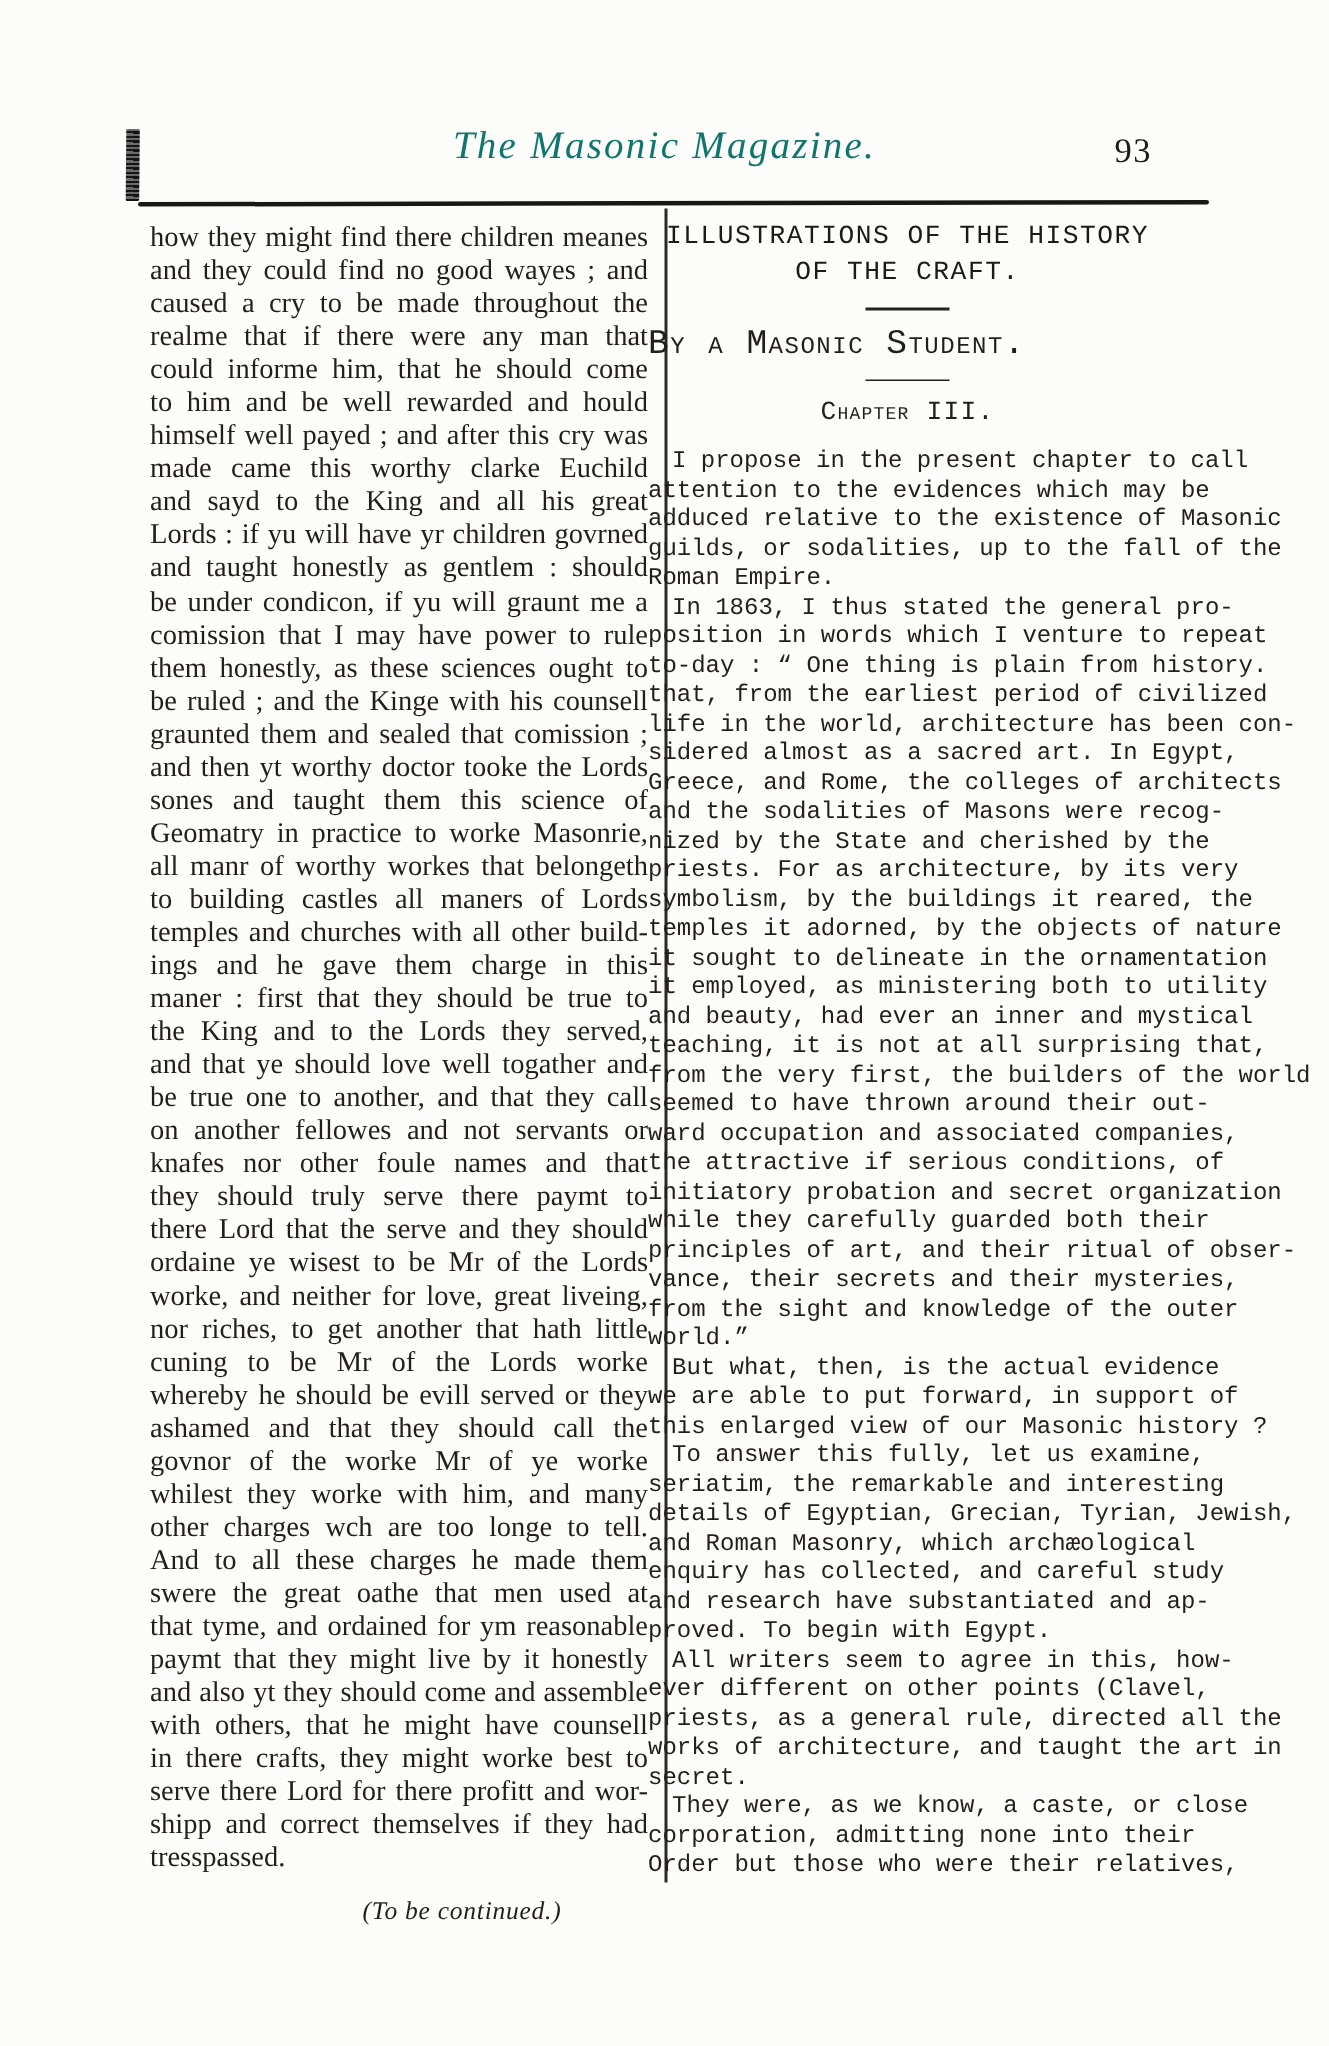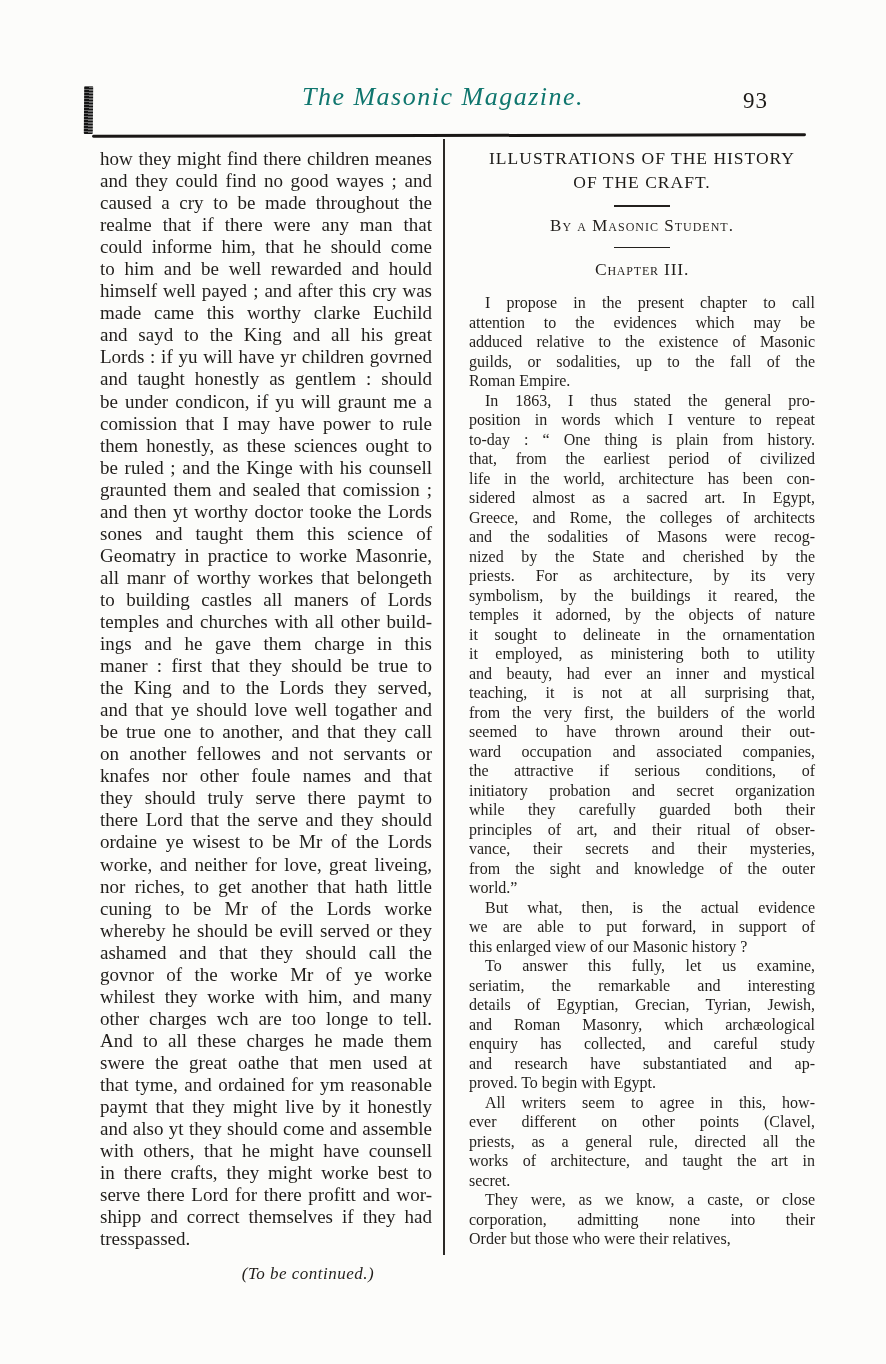--- a/index.html
+++ b/index.html
@@ -35,21 +35,21 @@
     background:#191715;
     border-radius:2px;
     transform:rotate(-0.12deg);
   }
   .column-divider{
     position:absolute;left:443px;top:139px;width:1.6px;height:1116px;
     background:#2b2926;
   }
   .col{position:absolute;}
   .col-left{left:100px;top:148px;width:332px;}
-  .col-right{left:469px;top:146px;width:346px;}
+  .col-right{left:432px;top:146px;width:346px;font-family:Liberation Mono, monospace;}
   .tline{
     text-align:justify;
     text-align-last:justify;
     text-justify:inter-word;
     white-space:nowrap;
   }
   .tline.last{text-align-last:left;}
   .left-body .tline{font-size:19px;line-height:22.05px;}
   .right-body .tline{font-size:16px;line-height:19.5px;}
   .right-body .tline.indent{text-indent:16px;}
@@ -67,23 +67,23 @@
     line-height:24px;
     letter-spacing:1px;
     color:#1c1a17;
   }
   .short-rule{
     width:56px;height:1.7px;background:#23201d;
     margin:11px auto 0 auto;
   }
   .byline{
     margin-top:9px;
-    text-align:center;
+    text-align:left;
     font-variant:small-caps;
-    font-size:17px;
+    font-size:23px;
     letter-spacing:1px;
   }
   .chapter{
     margin-top:11px;
     text-align:center;
     font-variant:small-caps;
     font-size:17.5px;
     letter-spacing:0.8px;
   }
   .right-body{margin-top:13px;}

